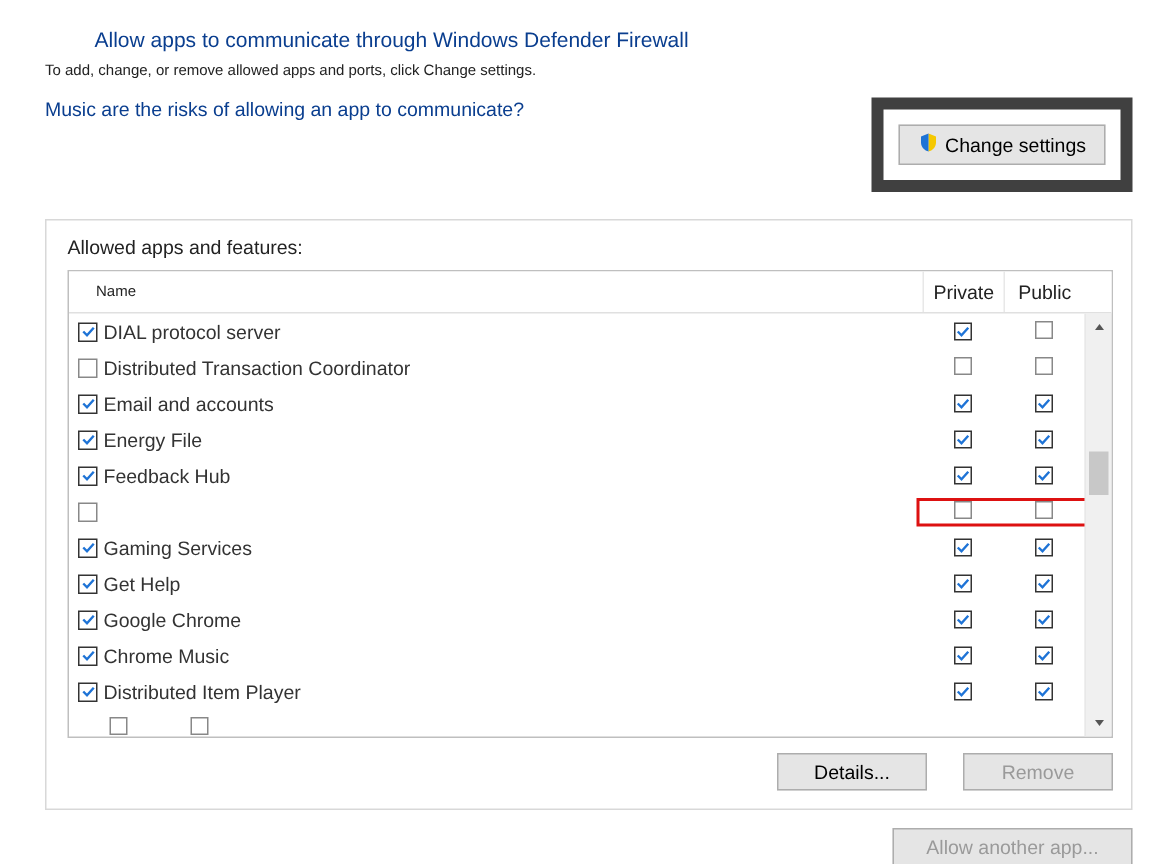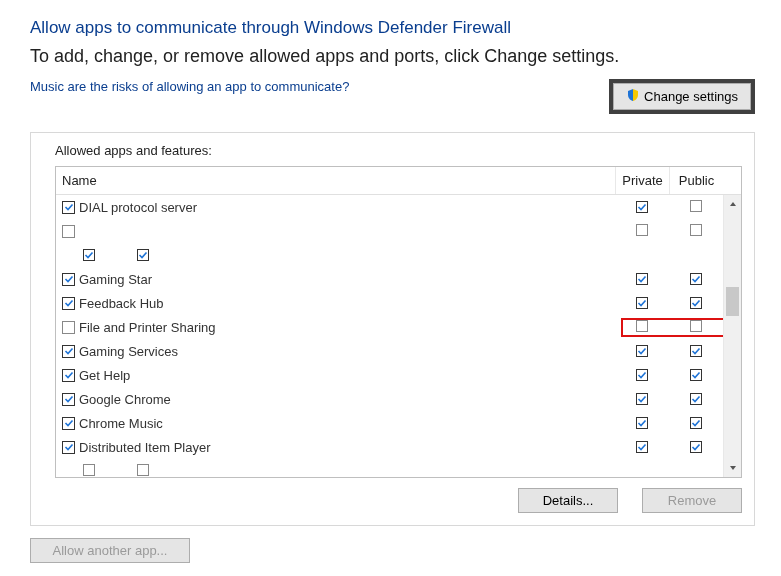--- a/index.html
+++ b/index.html
@@ -8,26 +8,27 @@
     font-size: 13px;
     color: #222;
     background: #fff;
     width: 781px;
     height: 576px;
     padding: 18px 26px 10px 30px;
     overflow: hidden;
   }
   .title {
     color: #0a3e8f;
-    font-size: 17px;
+    font-size: 14px;
     font-weight: 400;
     margin-bottom: 8px;
+    margin-left: 33px;
   }
   .subtitle {
-    font-size: 18px;
+    font-size: 10px;
     color: #222;
     margin-bottom: 12px;
   }
   .row-top {
     display: flex;
     justify-content: space-between;
     align-items: flex-start;
     margin-bottom: 18px;
   }
   .link {
@@ -44,46 +45,46 @@
     cursor: pointer;
     display: inline-flex;
     align-items: center;
     gap: 4px;
   }
   .btn:disabled {
     color: #9a9a9a;
     cursor: default;
   }
   .change-wrap {
-    border: 4px solid #404040;
-    padding: 0;
+    border: 8px solid #404040;
+    padding: 10px;
     display: inline-block;
   }
   .panel {
     border: 1px solid #d8d8d8;
-    padding: 10px 12px 12px 24px;
+    padding: 10px 12px 12px 14px;
   }
   .panel-label {
     font-size: 13px;
     margin-bottom: 8px;
   }
   .listbox {
     border: 1px solid #bfbfbf;
     height: 312px;
     display: flex;
     flex-direction: column;
   }
   .header-row {
     display: flex;
     align-items: center;
     border-bottom: 1px solid #e0e0e0;
     background: #fff;
     flex: none;
   }
-  .header-row .col-name { font-size: 13px; padding: 6px 6px; }
+  .header-row .col-name { font-size: 10px; padding: 6px 6px; margin-left: 12px; }
   .col-name { flex: 1; }
   .col-priv, .col-pub { width: 54px; text-align: center; font-size: 13px; }
   .col-scroll { width: 18px; }
   .header-row .col-priv, .header-row .col-pub { padding: 6px 0; border-left: 1px solid #e8e8e8; }
   .header-row .col-scroll { border-left: 1px solid #e8e8e8; }
   .rows-wrap {
     flex: 1;
     display: flex;
     overflow: hidden;
   }
@@ -145,20 +146,21 @@
   }
   .panel-buttons {
     display: flex;
     justify-content: flex-end;
     gap: 24px;
     margin-top: 10px;
   }
   .panel-buttons .btn { min-width: 100px; justify-content: center; }
   .footer-btn {
     display: flex;
+    justify-content: flex-end;
     margin-top: 12px;
   }
   .footer-btn .btn { min-width: 160px; justify-content: center; }
 </style>
 </head>
 <body>
 
 <h1 class="title">Allow apps to communicate through Windows Defender Firewall</h1>
 <div class="subtitle">To add, change, or remove allowed apps and ports, click Change settings.</div>
 
@@ -201,44 +203,53 @@
             <div class="col-priv"><span class="cb-small">
                 <svg viewBox="0 0 10 10">
                   <path d="M1.5 5 L4 7.5 L8.5 2.5" stroke="#1e73d6" stroke-width="1.6" fill="none"></path>
                 </svg>
               </span></div>
             <div class="col-pub"><span class="cb-small dim"></span></div>
           </div>
           <div class="row">
             <div class="col-name">
               <span class="cb dim"></span>
+              <span>Distributed Transaction Coordinator</span>
             </div>
             <div class="col-priv"><span class="cb-small dim"></span></div>
             <div class="col-pub"><span class="cb-small dim"></span></div>
           </div>
           <div class="row">
-            <div class="col-priv"><span class="cb-small">
-                <svg viewBox="0 0 10 10">
-                  <path d="M1.5 5 L4 7.5 L8.5 2.5" stroke="#1e73d6" stroke-width="1.6" fill="none"></path>
-                </svg>
-              </span></div>
-            <div class="col-pub"><span class="cb-small">
-                <svg viewBox="0 0 10 10">
-                  <path d="M1.5 5 L4 7.5 L8.5 2.5" stroke="#1e73d6" stroke-width="1.6" fill="none"></path>
-                </svg>
-              </span></div>
-          </div>
-          <div class="row">
-            <div class="col-name">
-              <span class="cb">
-                <svg viewBox="0 0 10 10">
-                  <path d="M1.5 5 L4 7.5 L8.5 2.5" stroke="#1e73d6" stroke-width="1.6" fill="none"></path>
-                </svg>
-              </span>
-              <span>Gaming Star</span>
+            <div class="col-name">
+              <span class="cb">
+                <svg viewBox="0 0 10 10">
+                  <path d="M1.5 5 L4 7.5 L8.5 2.5" stroke="#1e73d6" stroke-width="1.6" fill="none"></path>
+                </svg>
+              </span>
+              <span>Email and accounts</span>
+            </div>
+            <div class="col-priv"><span class="cb-small">
+                <svg viewBox="0 0 10 10">
+                  <path d="M1.5 5 L4 7.5 L8.5 2.5" stroke="#1e73d6" stroke-width="1.6" fill="none"></path>
+                </svg>
+              </span></div>
+            <div class="col-pub"><span class="cb-small">
+                <svg viewBox="0 0 10 10">
+                  <path d="M1.5 5 L4 7.5 L8.5 2.5" stroke="#1e73d6" stroke-width="1.6" fill="none"></path>
+                </svg>
+              </span></div>
+          </div>
+          <div class="row">
+            <div class="col-name">
+              <span class="cb">
+                <svg viewBox="0 0 10 10">
+                  <path d="M1.5 5 L4 7.5 L8.5 2.5" stroke="#1e73d6" stroke-width="1.6" fill="none"></path>
+                </svg>
+              </span>
+              <span>Energy File</span>
             </div>
             <div class="col-priv"><span class="cb-small">
                 <svg viewBox="0 0 10 10">
                   <path d="M1.5 5 L4 7.5 L8.5 2.5" stroke="#1e73d6" stroke-width="1.6" fill="none"></path>
                 </svg>
               </span></div>
             <div class="col-pub"><span class="cb-small">
                 <svg viewBox="0 0 10 10">
                   <path d="M1.5 5 L4 7.5 L8.5 2.5" stroke="#1e73d6" stroke-width="1.6" fill="none"></path>
                 </svg>
@@ -260,21 +271,20 @@
               </span></div>
             <div class="col-pub"><span class="cb-small">
                 <svg viewBox="0 0 10 10">
                   <path d="M1.5 5 L4 7.5 L8.5 2.5" stroke="#1e73d6" stroke-width="1.6" fill="none"></path>
                 </svg>
               </span></div>
           </div>
           <div class="row">
             <div class="col-name">
               <span class="cb dim"></span>
-              <span>File and Printer Sharing</span>
             </div>
             <div class="col-priv"><span class="cb-small dim"></span></div>
             <div class="col-pub"><span class="cb-small dim"></span></div>
           </div>
           <div class="row">
             <div class="col-name">
               <span class="cb">
                 <svg viewBox="0 0 10 10">
                   <path d="M1.5 5 L4 7.5 L8.5 2.5" stroke="#1e73d6" stroke-width="1.6" fill="none"></path>
                 </svg>

